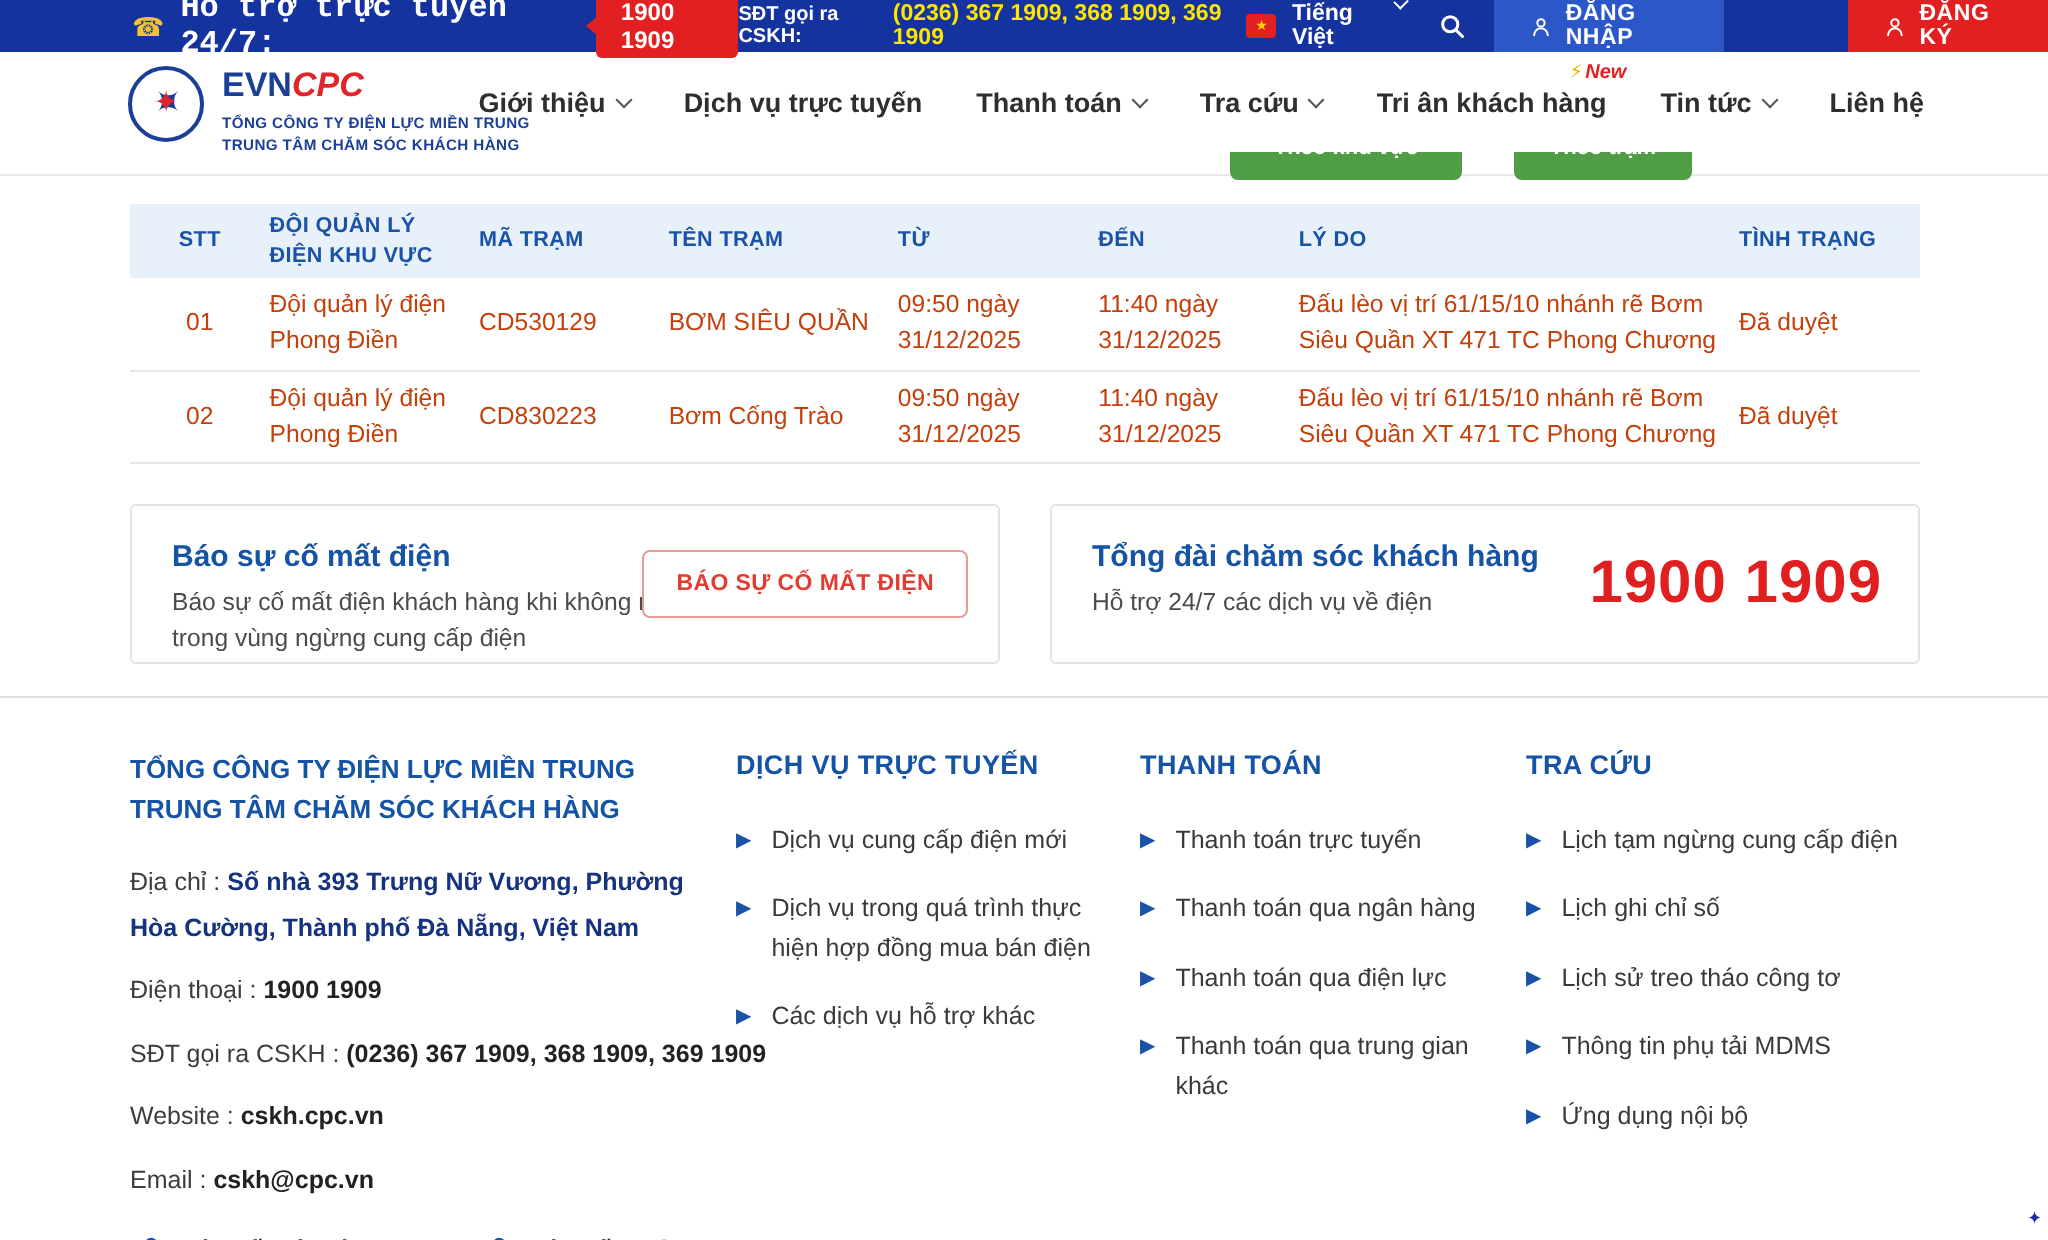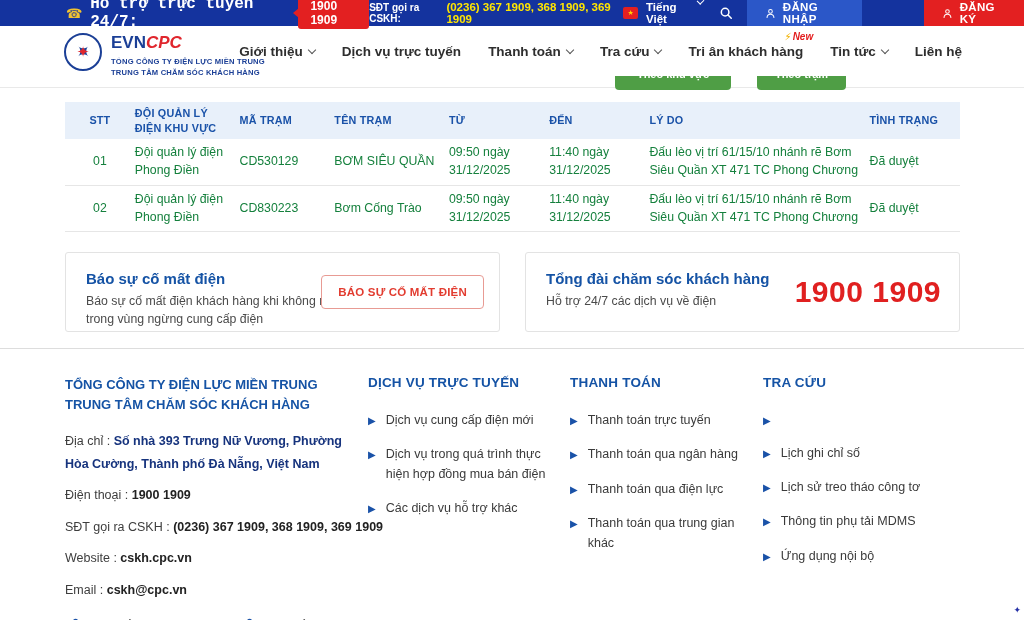--- a/index.html
+++ b/index.html
@@ -63,21 +63,21 @@
   .action-btn span { display:block; margin-top:4px; white-space:nowrap; }
   .action-btn-1 { left:615px; width:116px; }
   .action-btn-2 { left:757px; width:89px; }
 
   
   .outage-table { position:absolute; left:65px; top:102px; width:895px; z-index:2; }
   .t-head { display:flex; background:#e8f0fa; min-height:36px; align-items:center; }
   .t-head > div { font-size:10.8px; font-weight:bold; color:#1a52a8; line-height:1.35;
     padding:4px 10px 4px 0; letter-spacing:.2px; }
   .t-row { display:flex; min-height:43px; align-items:center; border-bottom:1px solid #e6e6e6;
-    font-size:12.3px; color:#15803d; }
+    font-size:12.3px; color:#c2410c; }
   .t-row > div { padding:5px 10px 5px 0; line-height:1.45; }
   .c0 { width:7.8%;  text-align:center; padding-right:0 !important; }
   .c1 { width:11.7%; }
   .c2 { width:10.6%; }
   .c3 { width:12.8%; }
   .c4 { width:11.2%; }
   .c5 { width:11.2%; }
   .c6 { width:24.6%; }
   .c7 { width:10.1%; }
 
@@ -326,20 +326,21 @@
     <div class="f-item">
       <span class="f-bullet">▶</span>
       <span>Thanh toán qua trung gian khác</span>
     </div>
   </div>
 
   <div class="f-col f-col4">
     <div class="f-col-title">TRA CỨU</div>
     <div class="f-item">
       <span class="f-bullet">▶</span>
+      <span>Lịch tạm ngừng cung cấp điện</span>
     </div>
     <div class="f-item">
       <span class="f-bullet">▶</span>
       <span>Lịch ghi chỉ số</span>
     </div>
     <div class="f-item">
       <span class="f-bullet">▶</span>
       <span>Lịch sử treo tháo công tơ</span>
     </div>
     <div class="f-item">

